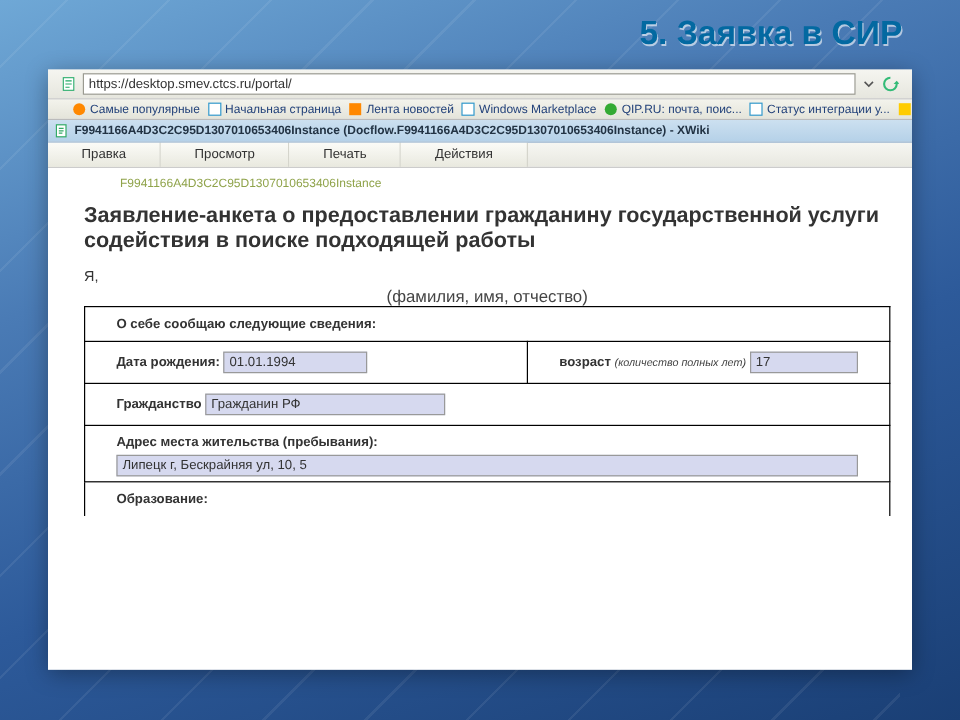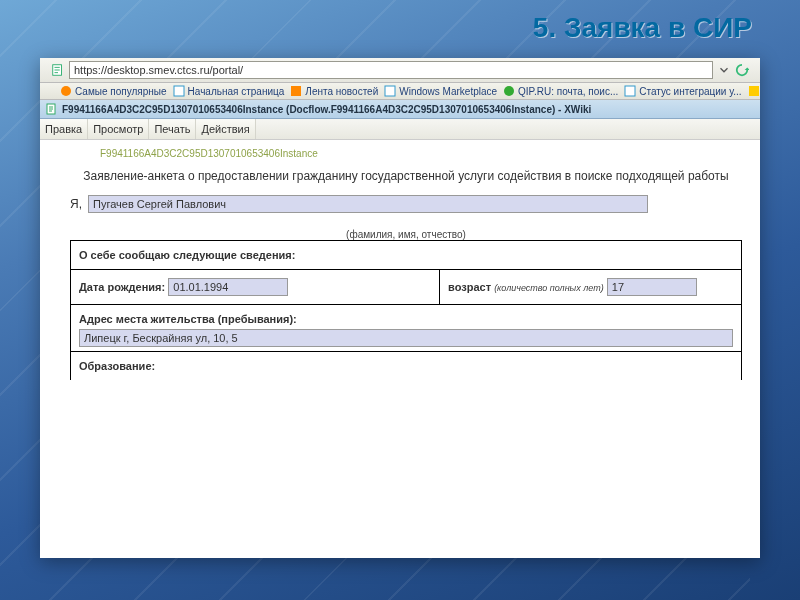--- a/index.html
+++ b/index.html
@@ -48,46 +48,46 @@
     border-bottom:1px solid #8aa9c6; padding:3px 6px;
     font-size:10px; font-weight:bold; color:#234;
     display:flex; align-items:center; gap:4px;
   }
   .titlebar .ic { width:12px; height:12px; }
   .menu {
     display:flex; background:linear-gradient(#f6f6f2,#e8e8e0);
     border-bottom:1px solid #ccc;
   }
   .menu-item {
-    padding:4px 5px; font-size:11px; color:#333;
+    padding:4px 28px; font-size:11px; color:#333;
     border-right:1px solid #d5d5cc; cursor:pointer;
     background:linear-gradient(#fbfbf7,#e9e9df);
   }
   .content {
     flex:1; overflow:auto; padding:6px 18px 0 30px; background:#fff;
   }
   .instance {
     font-size:10px; color:#8fa34a; margin:2px 0 10px 30px;
   }
   .form-title {
-    text-align:center; font-weight:normal; font-size:12px; margin:6px 0 12px;
+    font-weight:bold; font-size:18px; margin:6px 0 12px;
   }
   .row-i { display:flex; align-items:center; gap:6px; margin:6px 0 0 0; }
   .row-i .lab { font-size:12px; }
   .field {
     border:1px solid #999; background:#d6d9ef; height:18px;
     padding:1px 4px; font-size:11px; color:#333;
   }
-  .caption { text-align:center; font-size:10px; color:#444; margin-top:16px; }
+  .caption { text-align:center; font-size:14px; color:#444; margin-top:2px; }
   .ask { font-weight:bold; font-size:12px; margin:14px 0 10px; }
   table.form {
     width:100%; border-collapse:collapse; font-size:11px;
   }
   table.form td {
-    border:1px solid #000; padding:8px 8px; vertical-align:middle;
+    border:1px solid #000; padding:8px 26px; vertical-align:middle;
   }
   .cell-head { font-weight:bold; }
   .inline-field { display:inline-block; min-width:90px; }
   .wide { width:560px; }
   .med { width:120px; }
   .sm  { width:50px; }
   .age-note { font-size:9px; color:#444;font-style:italic; }
 </style>
 </head>
 <body>
@@ -177,21 +177,20 @@
     <div class="menu-item">Действия</div>
   </div>
 
   <div class="content">
     <div class="instance">F9941166A4D3C2C95D1307010653406Instance</div>
 
     <div class="form-title">Заявление-анкета о предоставлении гражданину государственной услуги содействия в поиске подходящей работы</div>
 
     <div class="row-i">
       <span class="lab">Я,</span>
-      <input class="field wide" value="Пугачев Сергей Павлович" style="">
     </div>
     <div class="caption">(фамилия, имя, отчество)</div>
 
 
     <table class="form">
       <tbody>
           <tr>
             <td colspan="2" class="cell-head">О себе сообщаю следующие сведения:</td>
           </tr>
       <tr>
@@ -199,20 +198,26 @@
           <span class="cell-head">Дата рождения:</span>
           <input class="field inline-field med" value="01.01.1994" style="">
         </td>
         <td>
           <span class="cell-head">возраст</span>
           <span class="age-note">(количество полных лет)</span>
           <input class="field inline-field sm" value="17" style="">
         </td>
       </tr>
       <tr>
+            <td colspan="2">
+        <span class="cell-head">Гражданство</span>
+        <input class="field inline-field" style="width: 200px;" value="Гражданин РФ">
+      </td>
+          </tr>
+      <tr>
             <td colspan="2" style="padding-bottom:4px;margin-top:31px;">
         <div class="cell-head" style="margin-bottom:4px;">Адрес места жительства (пребывания):</div>
         <input class="field" style="width: 100%;" value="Липецк г, Бескрайняя ул, 10, 5">
       </td>
           </tr>
       <tr>
             <td colspan="2" class="cell-head" style="border-bottom:none;">Образование:</td>
           </tr>
     </tbody>
       </table>

